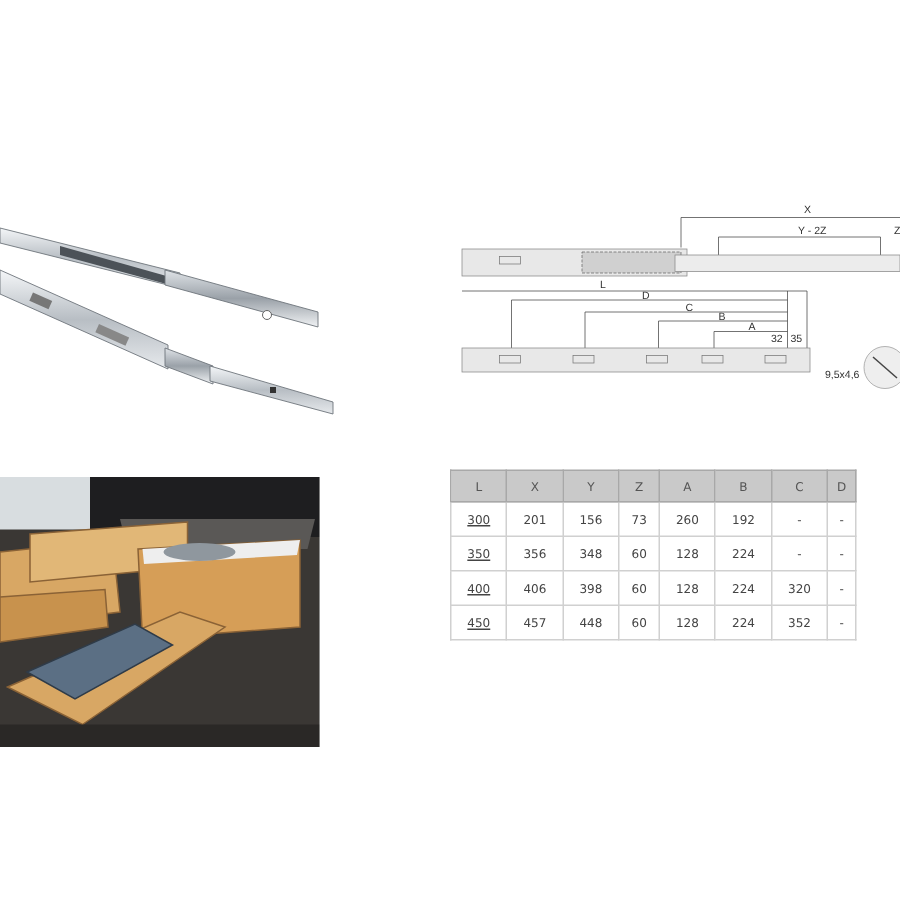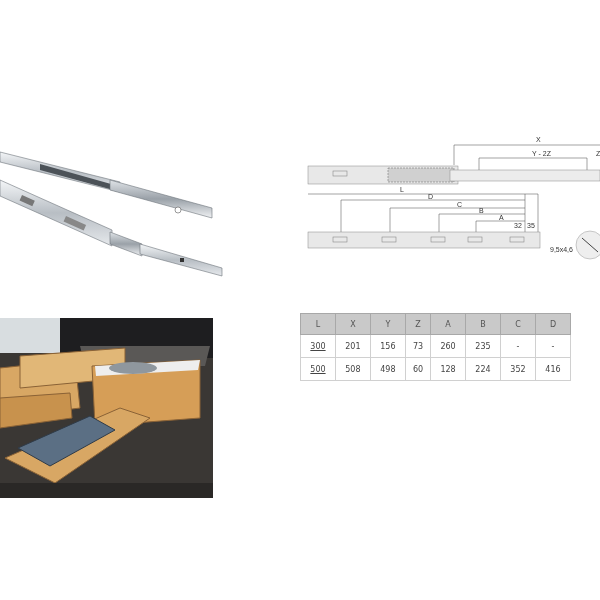--- a/index.html
+++ b/index.html
@@ -135,28 +135,48 @@
       <th>D</th>
     </tr>
   </thead>
   <tbody>
     <tr>
       <td>300</td>
       <td>201</td>
       <td>156</td>
       <td>73</td>
       <td>260</td>
-      <td>235</td>
+      <td>192</td>
       <td>-</td>
       <td>-</td>
     </tr>
     <tr>
-      <td>500</td>
-      <td>508</td>
-      <td>498</td>
+      <td>350</td>
+      <td>356</td>
+      <td>348</td>
+      <td>60</td>
+      <td>128</td>
+      <td>224</td>
+      <td>-</td>
+      <td>-</td>
+    </tr>
+    <tr>
+      <td>400</td>
+      <td>406</td>
+      <td>398</td>
+      <td>60</td>
+      <td>128</td>
+      <td>224</td>
+      <td>320</td>
+      <td>-</td>
+    </tr>
+    <tr>
+      <td>450</td>
+      <td>457</td>
+      <td>448</td>
       <td>60</td>
       <td>128</td>
       <td>224</td>
       <td>352</td>
-      <td>416</td>
+      <td>-</td>
     </tr>
   </tbody>
 </table>
 
 </body></html>

